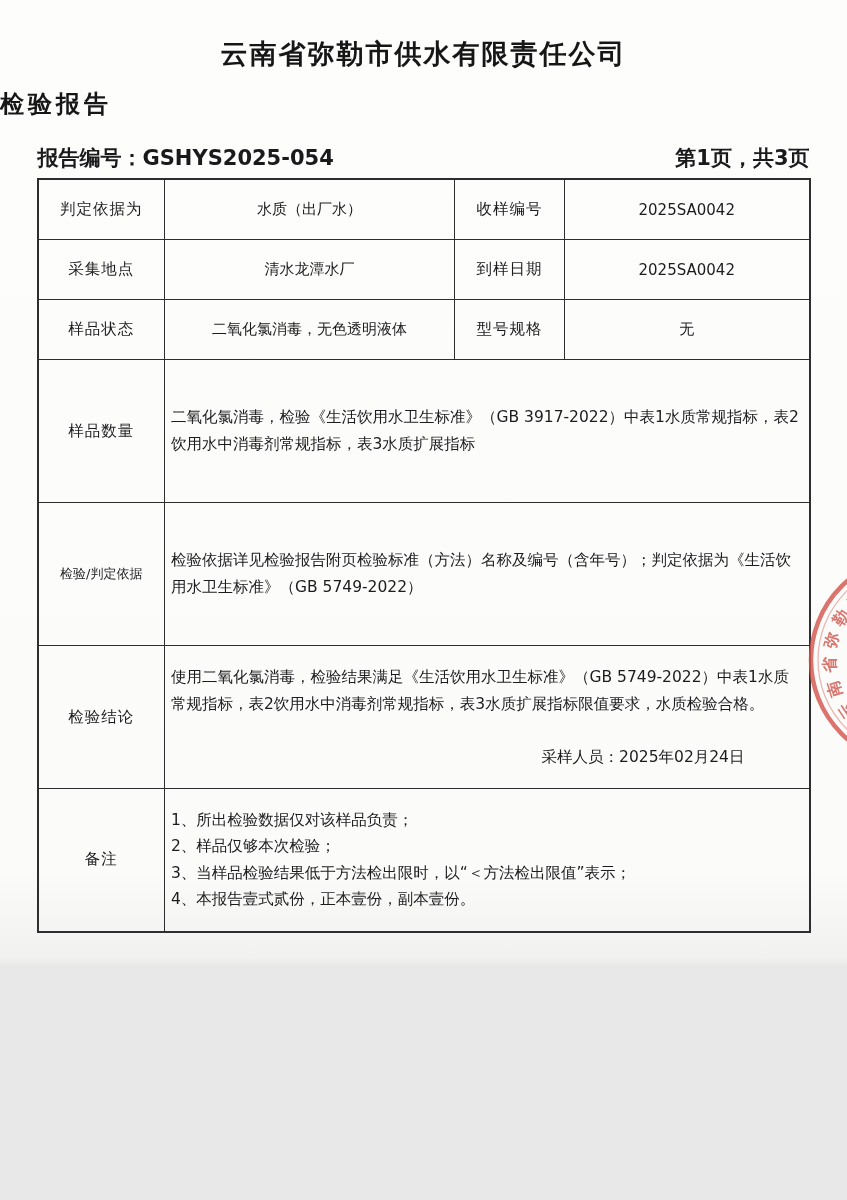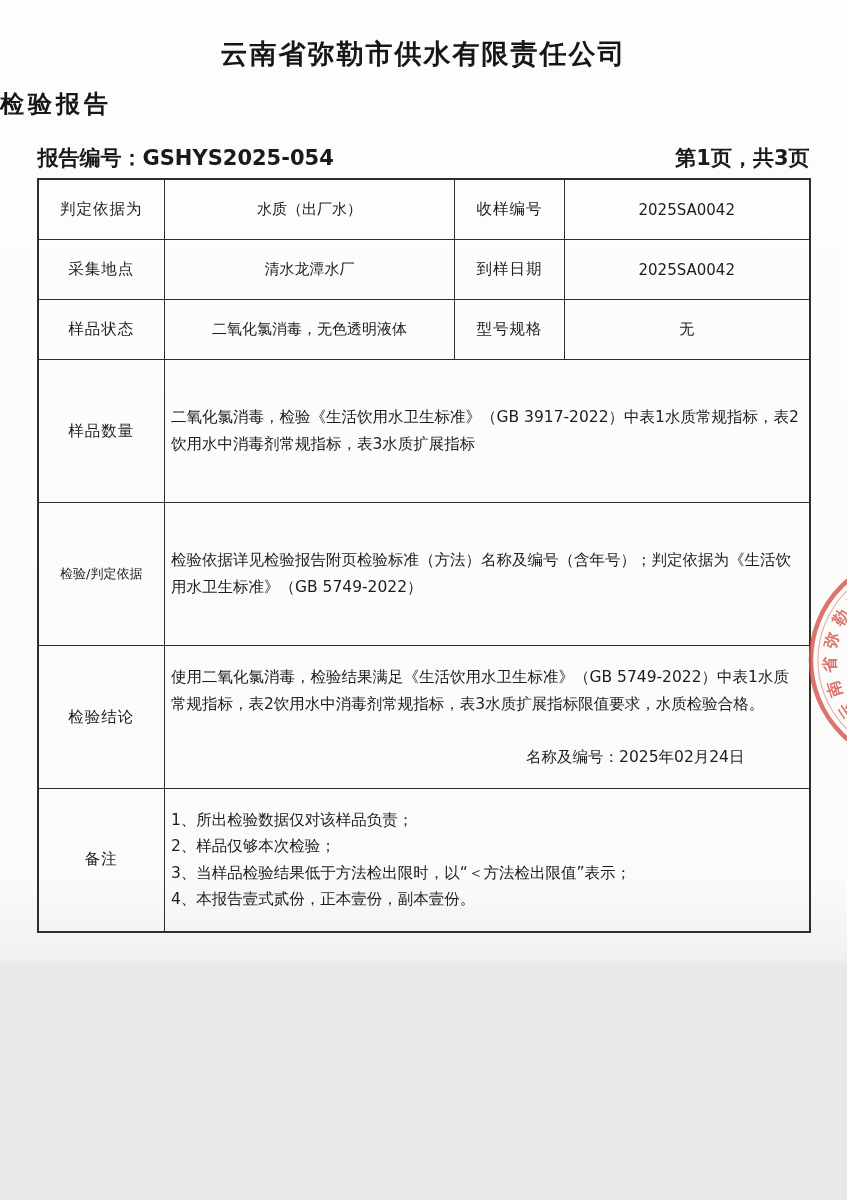--- a/index.html
+++ b/index.html
@@ -174,21 +174,21 @@
 
       <tr class="detail">
         <td class="lbl small">检验/判定依据</td>
         <td class="txt" colspan="3">检验依据详见检验报告附页检验标准（方法）名称及编号（含年号）；判定依据为《生活饮用水卫生标准》（GB 5749-2022）</td>
       </tr>
 
       <tr class="detail">
         <td class="lbl">检验结论</td>
         <td class="txt" colspan="3">
           <div>使用二氧化氯消毒，检验结果满足《生活饮用水卫生标准》（GB 5749-2022）中表1水质常规指标，表2饮用水中消毒剂常规指标，表3水质扩展指标限值要求，水质检验合格。</div>
-          <div class="sign-date">名称及编号：2025年02月24日</div>
+          <div class="sign-date">采样人员：2025年02月24日</div>
         </td>
       </tr>
 
       <tr class="detail">
         <td class="lbl">备注</td>
         <td class="txt remarks-cell" colspan="3">
           <div class="remark-line">1、所出检验数据仅对该样品负责；</div>
           <div class="remark-line">2、样品仅够本次检验；</div>
           <div class="remark-line">3、当样品检验结果低于方法检出限时，以“＜方法检出限值”表示；</div>
           <div class="remark-line">4、本报告壹式贰份，正本壹份，副本壹份。</div>

